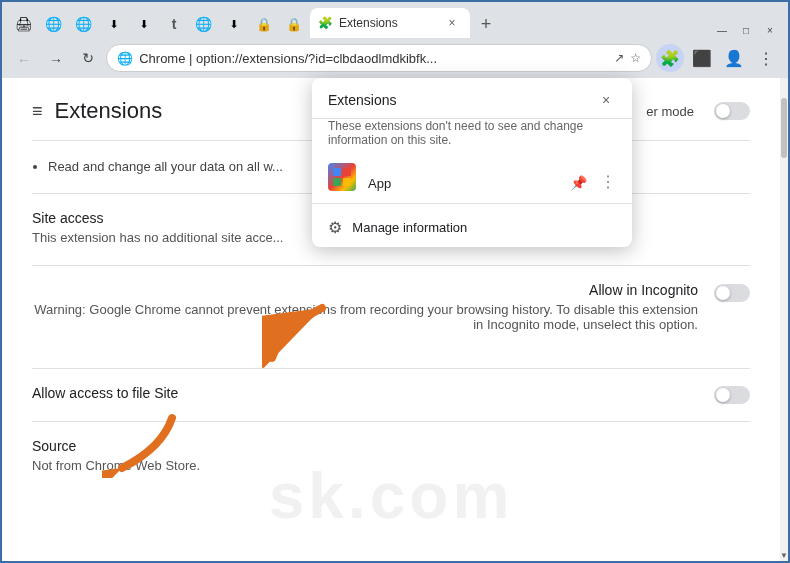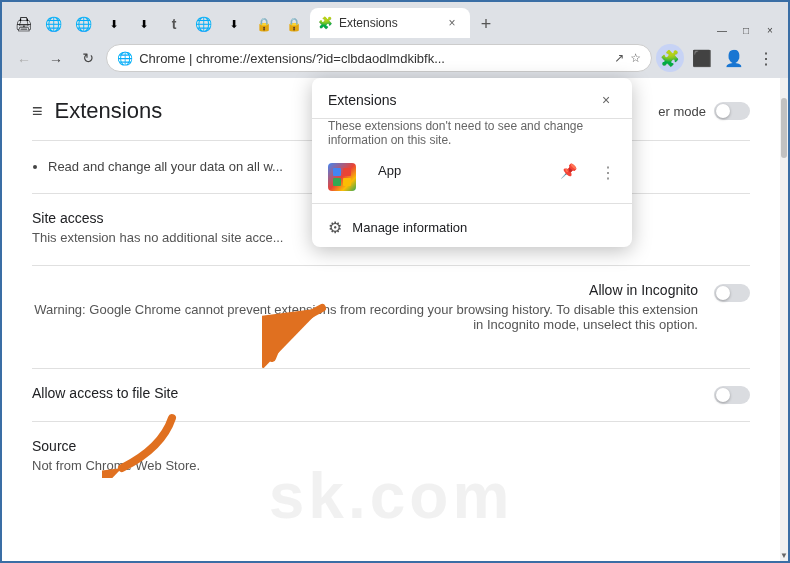--- a/index.html
+++ b/index.html
@@ -186,21 +186,21 @@
       color: #444;
     }
     .page-title {
       font-size: 22px;
       font-weight: 400;
       color: #202124;
     }
     .developer-mode-row {
       display: flex;
       align-items: center;
-      gap: 8px;
+      gap: 20px;
       font-size: 13px;
       color: #444;
     }
     .toggle {
       width: 36px;
       height: 18px;
       background: #dadce0;
       border-radius: 9px;
       position: relative;
       cursor: pointer;
@@ -322,23 +322,23 @@
       color: #202124;
       padding: 10px 16px 2px;
     }
     .popup-section-desc {
       font-size: 12px;
       color: #666;
       padding: 0 16px 8px;
     }
     .popup-item {
       display: flex;
-      align-items: flex-start;
+      align-items: flex-end;
       padding: 8px 16px;
-      gap: 22px;
+      gap: 12px;
     }
     .popup-app-icon {
       width: 28px;
       height: 28px;
       background: linear-gradient(135deg, #4285f4 0%, #ea4335 50%, #fbbc05 75%, #34a853 100%);
       border-radius: 4px;
       display: flex;
       align-items: center;
       justify-content: center;
       font-size: 14px;
@@ -432,21 +432,21 @@
     </div>
   </div>
 
   <div class="address-bar-row">
     <button class="nav-btn disabled">←</button>
     <button class="nav-btn">→</button>
     <button class="nav-btn">↻</button>
 
     <div class="address-field">
       <span class="address-icon">🌐</span>
-      <span class="address-text">Chrome  |  chrome://extensions/?id=clbdaodlmdkibfk...</span>
+      <span class="address-text">Chrome  |  option://extensions/?id=clbdaodlmdkibfk...</span>
       <span class="address-icon" style="font-size:12px;">↗</span>
       <span class="address-icon" style="font-size:12px;">☆</span>
     </div>
 
     <button class="toolbar-btn active">🧩</button>
     <button class="toolbar-btn">⬛</button>
     <button class="toolbar-btn">👤</button>
     <button class="toolbar-btn">⋮</button>
   </div>
 

